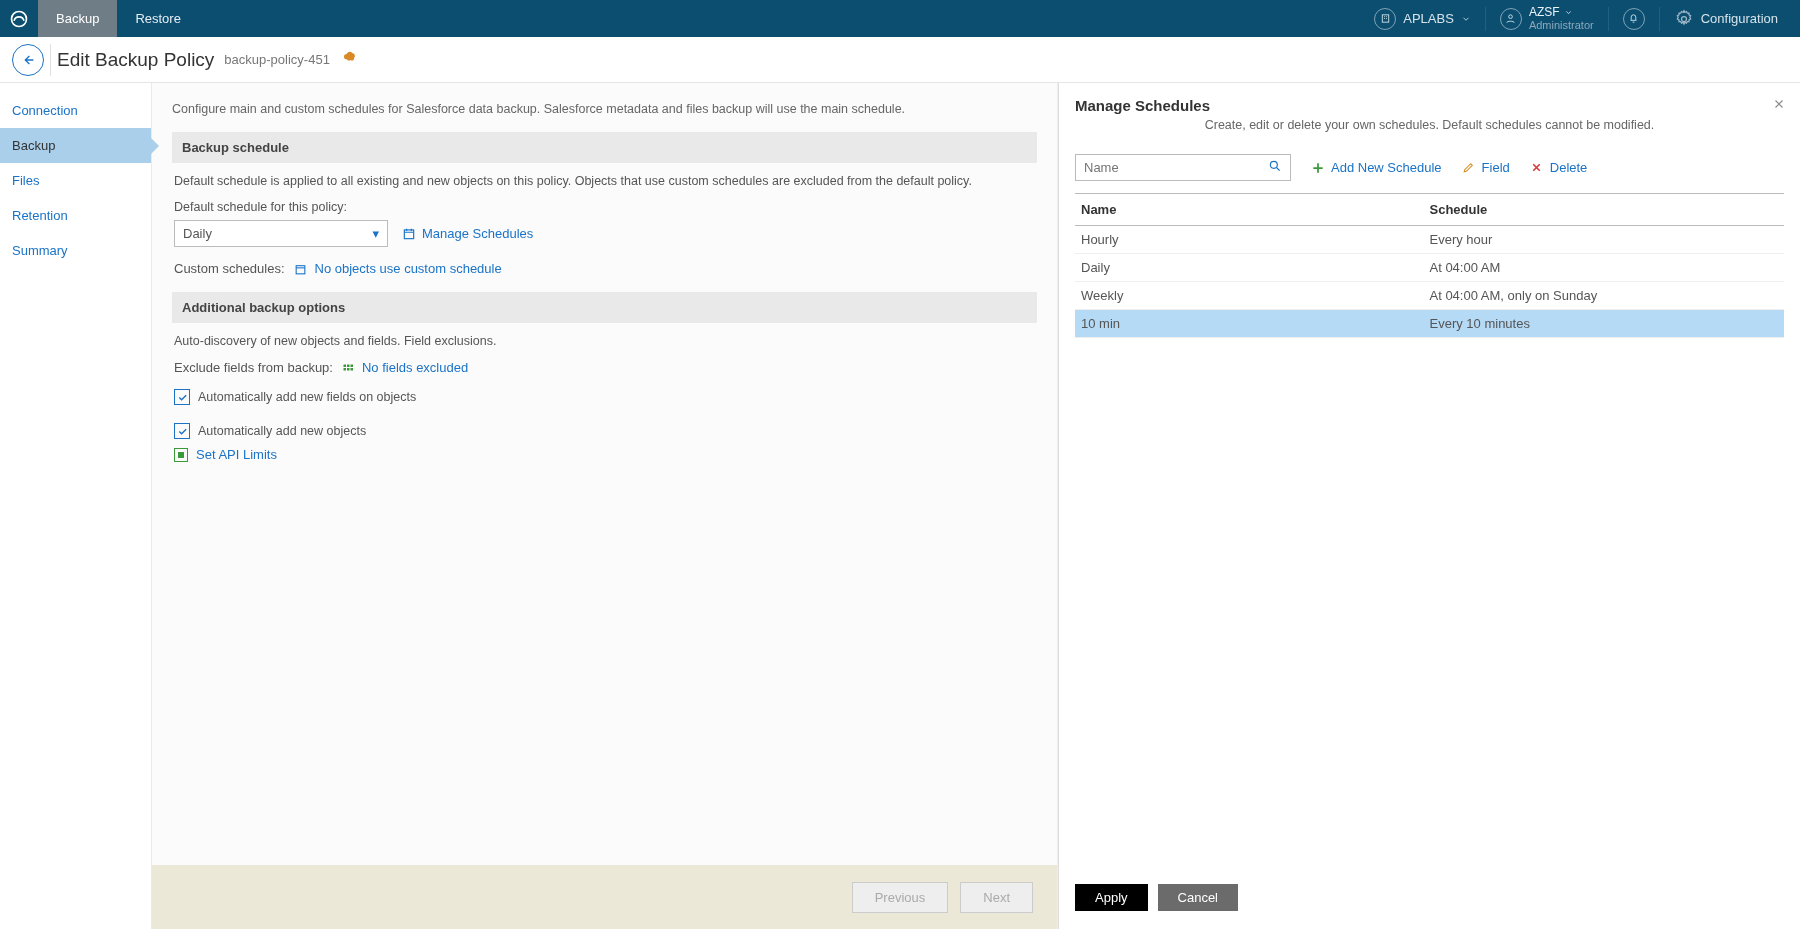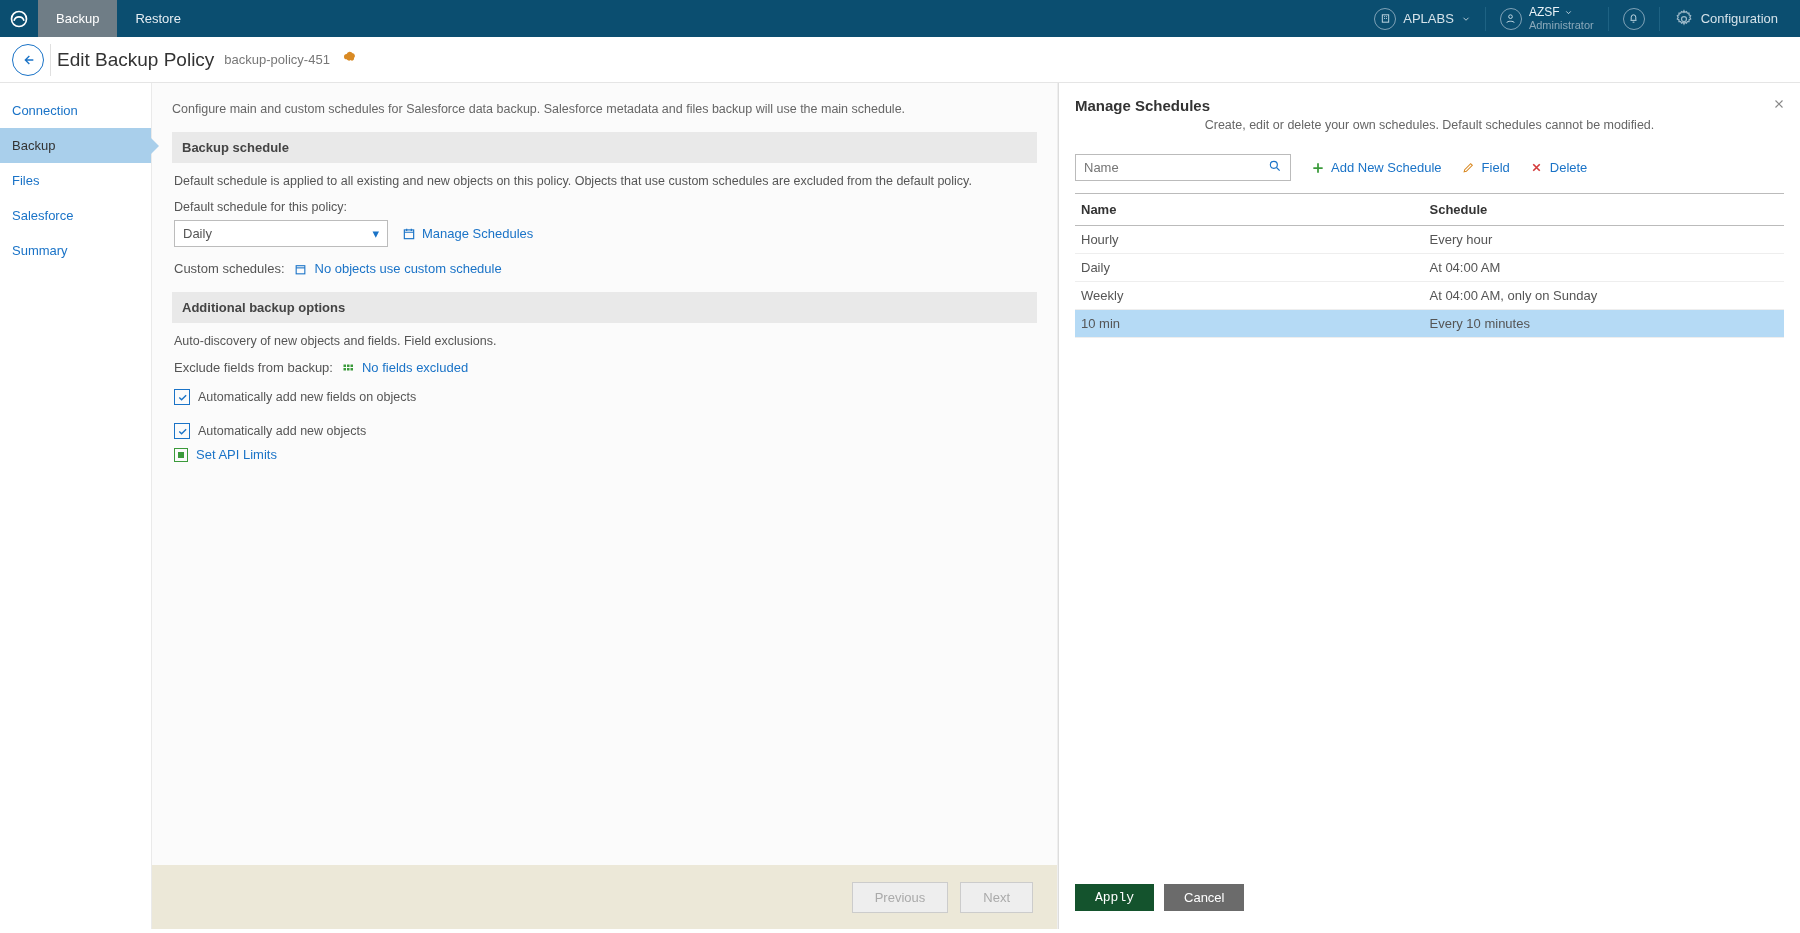--- a/index.html
+++ b/index.html
@@ -78,21 +78,21 @@
   
   .table { border-top:1px solid #bbb; margin:0 16px;}
   .table .thead { display:flex; font-weight:700; color:#333; border-bottom:1.5px solid #bbb; padding:8px 6px; font-size:13px;}
   .table .col-name { flex:1;}
   .table .col-sched { flex:1;}
   .table .trow { display:flex; padding:6px 6px; border-bottom:1px solid #eee; color:#555; cursor:pointer; font-size:13px;}
   .table .trow.sel { background:#b5daf5;}
   
   .panel-footer { margin-top:auto; padding:14px 16px 18px 16px; display:flex; gap:10px;}
   .panel-footer .pbtn { padding:6px 20px; font-size:13px; cursor:pointer; color:#fff;}
-  .pbtn.apply { background:#14532d;font-family:Liberation Mono, monospace;}
+  .pbtn.apply { background:#000000;}
   .pbtn.cancel { background:#6b6b6b;}
 </style>
 </head>
 <body>
 
 <div class="topbar">
   <div class="logo">
     <svg width="20" height="20" viewBox="0 0 24 24" fill="none" stroke="currentColor" stroke-width="2">
         <circle cx="12" cy="12" r="9"></circle>
         <path d="M6 14c2-6 10-6 12 0"></path>
@@ -164,21 +164,21 @@
         <path d="M7 14a4 4 0 010-8 5 5 0 019-1 4 4 0 012 7 3 3 0 01-5 3 4 4 0 01-6-1z"></path>
       </svg></span>
 </div>
 
 <div class="layout">
 
   <div class="sidebar">
     <div class="item">Connection</div>
     <div class="item active">Backup</div>
     <div class="item">Files</div>
-    <div class="item">Salesforce</div>
+    <div class="item">Retention</div>
     <div class="item">Summary</div>
   </div>
 
   <div class="main">
     <div class="desc">Configure main and custom schedules for Salesforce data backup. Salesforce metadata and files backup will use the main schedule.</div>
 
     <div class="section-head">Backup schedule</div>
     <div class="section-body">
       <p>Default schedule is applied to all existing and new objects on this policy. Objects that use custom schedules are excluded from the default policy.</p>
       <span class="lbl">Default schedule for this policy:</span>

